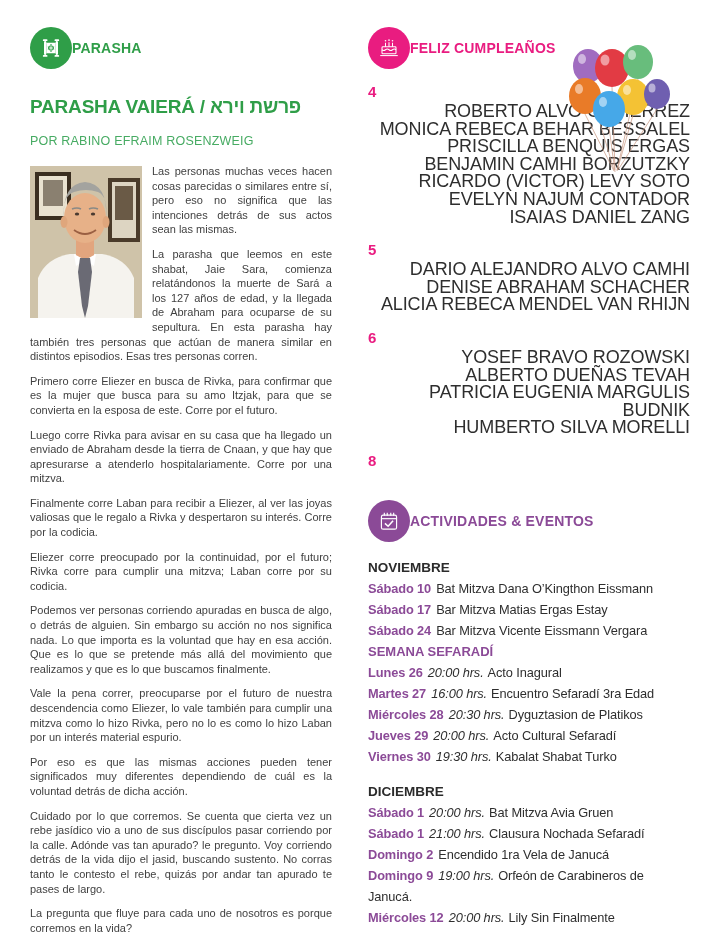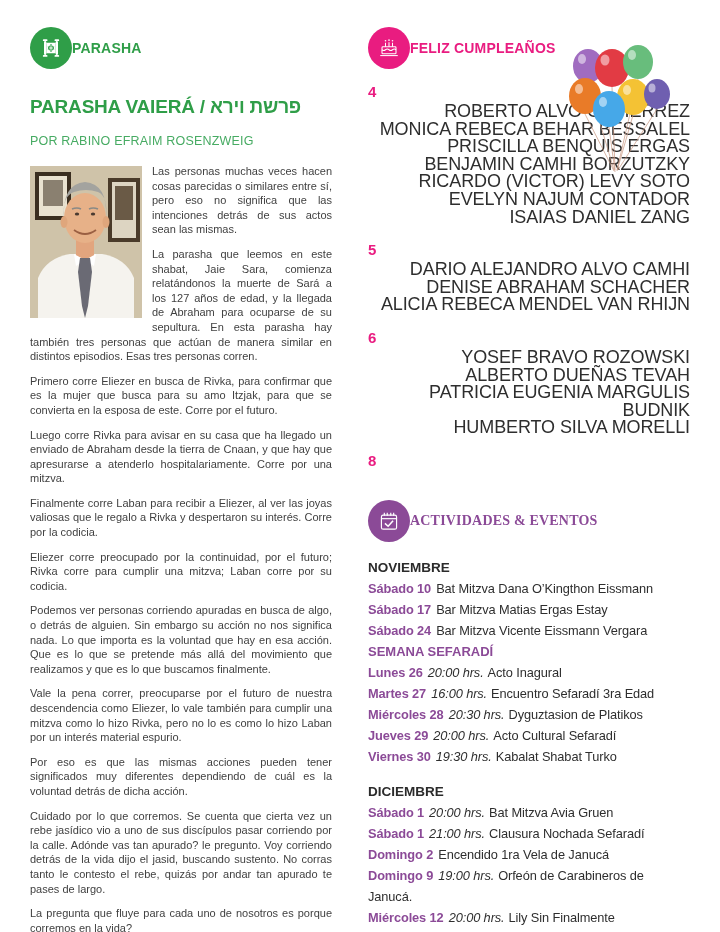--- a/index.html
+++ b/index.html
@@ -18,21 +18,21 @@
   .col-right{flex:1;min-width:0;}
 
   .sec-head{display:flex;align-items:center;height:44px;}
   .circle{width:42px;height:42px;border-radius:50%;display:inline-flex;align-items:center;justify-content:center;flex:0 0 42px;}
   .green-bg{background:var(--green,#2f9e48);}
   .pink-bg{background:var(--pink,#e91c80);}
   .purple-bg{background:var(--purple,#8b4a97);}
   .sec-label{font-weight:bold;font-size:14px;letter-spacing:.2px;}
   .sec-label.green{color:var(--green,#2f9e48);}
   .sec-label.pink{color:var(--pink,#e91c80);}
-  .sec-label.purple{color:var(--purple,#8b4a97);font-family:Liberation Serif, serif;}
+  .sec-label.purple{color:var(--purple,#8b4a97);}
 
   h1.parasha-title{
     margin:26px 0 0 0;
     font-size:19px;line-height:22px;
     color:var(--green,#2f9e48);
     letter-spacing:-.2px;
   }
   h2.parasha-byline{
     margin:16px 0 0 0;
     font-size:12.5px;font-weight:normal;

